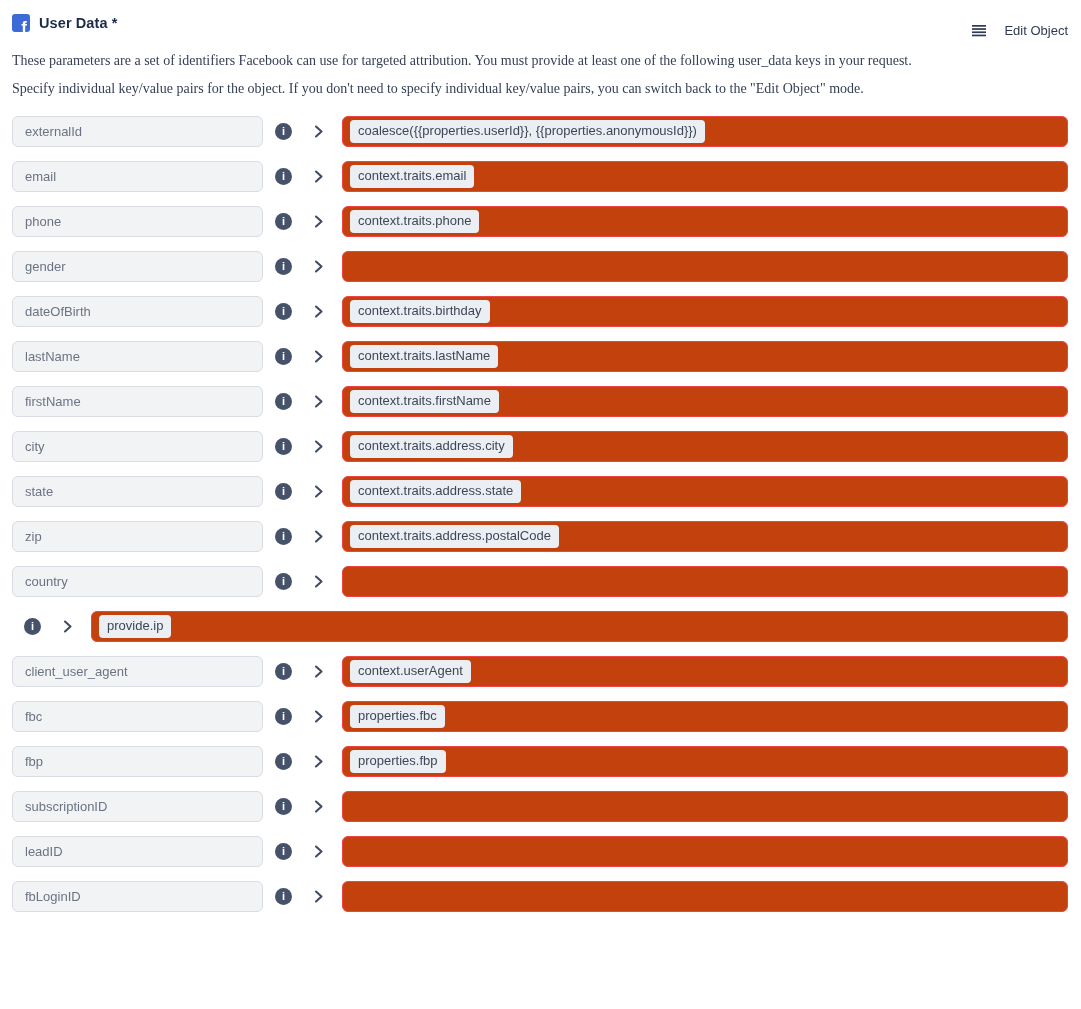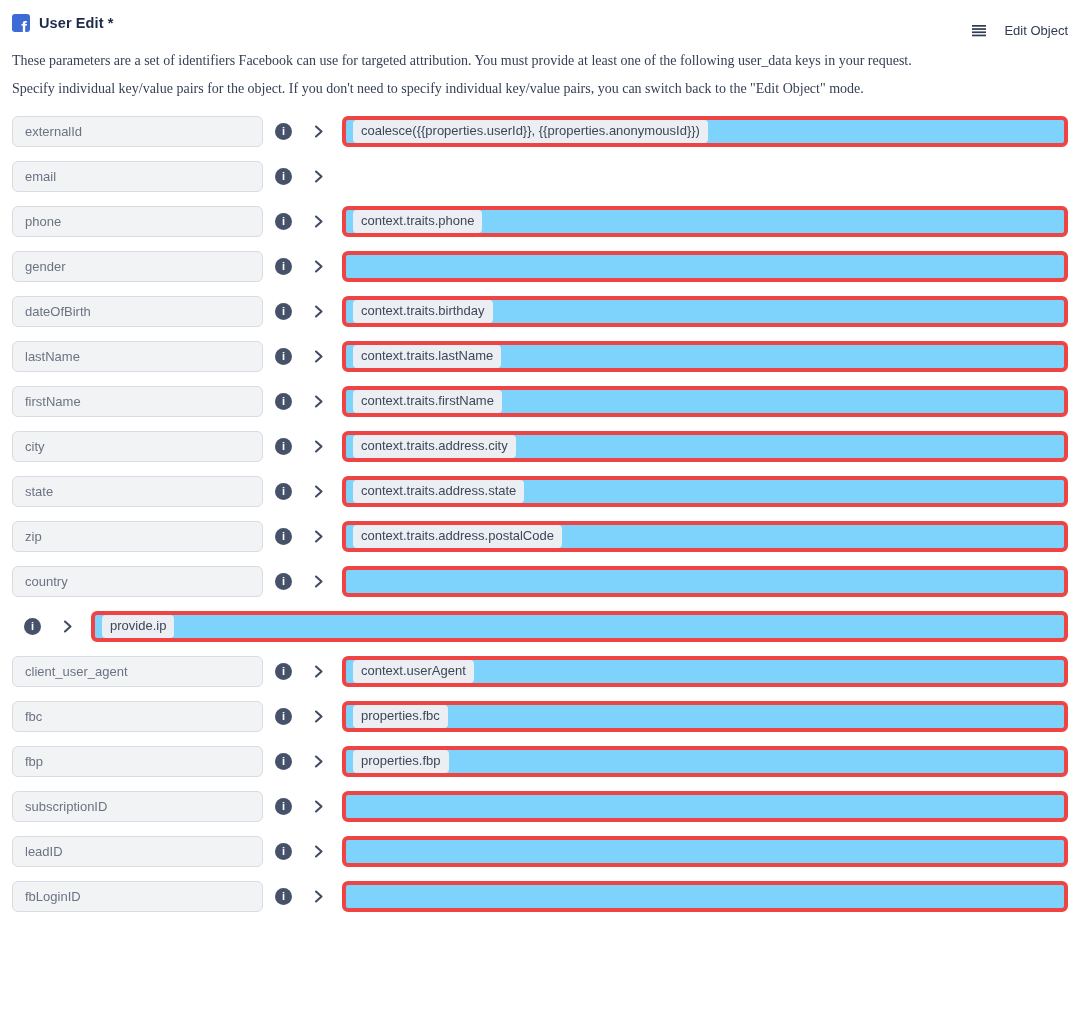--- a/index.html
+++ b/index.html
@@ -107,22 +107,22 @@
     margin-left: 21px;
     display: flex;
     align-items: center;
     flex: 0 0 auto;
     color: #3f4c63;
   }
   .value-field {
     flex: 1;
     height: 31px;
     margin-left: 18px;
-    background: #7dd3fc;
-    border: 4px solid #ef4444;
+    background: #c2410c;
+    border: 1px solid #ef4444;
     border-radius: 6px;
     display: flex;
     align-items: center;
     padding: 0 7px;
     cursor: text;
   }
   .token {
     background: #ebeef2;
     border-radius: 4px;
     padding: 4px 8px;
@@ -135,21 +135,21 @@
 </head>
 <body>
 
 <div class="page">
 
   <div class="header-bar">
     <div class="title-group">
       <div class="fb-icon">
           <span>f</span>
         </div>
-      <h2 class="section-title">User Edit *</h2>
+      <h2 class="section-title">User Data *</h2>
     </div>
     <button class="edit-object">
       <span class="list-icon">
         <svg width="14" height="13" viewBox="0 0 14 13">
           <rect x="0" y="1" width="14" height="1.7" fill="#2f3b52"></rect>
           <rect x="0" y="4.2" width="14" height="1.7" fill="#2f3b52"></rect>
           <rect x="0" y="7.4" width="14" height="1.7" fill="#2f3b52"></rect>
           <rect x="0" y="10.6" width="14" height="1.7" fill="#2f3b52"></rect>
         </svg>
       </span>
@@ -177,20 +177,23 @@
   </div>
 
   <div class="row">
     <input class="key-input" readonly="" value="email" style="">
     <span class="info-icon">i</span>
     <span class="chevron">
       <svg width="11" height="13" viewBox="0 0 11 13">
         <path d="M3 1.5 L8.5 6.5 L3 11.5" fill="none" stroke="#3f4c63" stroke-width="2.1" stroke-linecap="round" stroke-linejoin="round"></path>
       </svg>
     </span>
+    <div class="value-field">
+      <span class="token">context.traits.email</span>
+    </div>
   </div>
 
   <div class="row">
     <input class="key-input" readonly="" value="phone" style="">
     <span class="info-icon">i</span>
     <span class="chevron">
       <svg width="11" height="13" viewBox="0 0 11 13">
         <path d="M3 1.5 L8.5 6.5 L3 11.5" fill="none" stroke="#3f4c63" stroke-width="2.1" stroke-linecap="round" stroke-linejoin="round"></path>
       </svg>
     </span>

